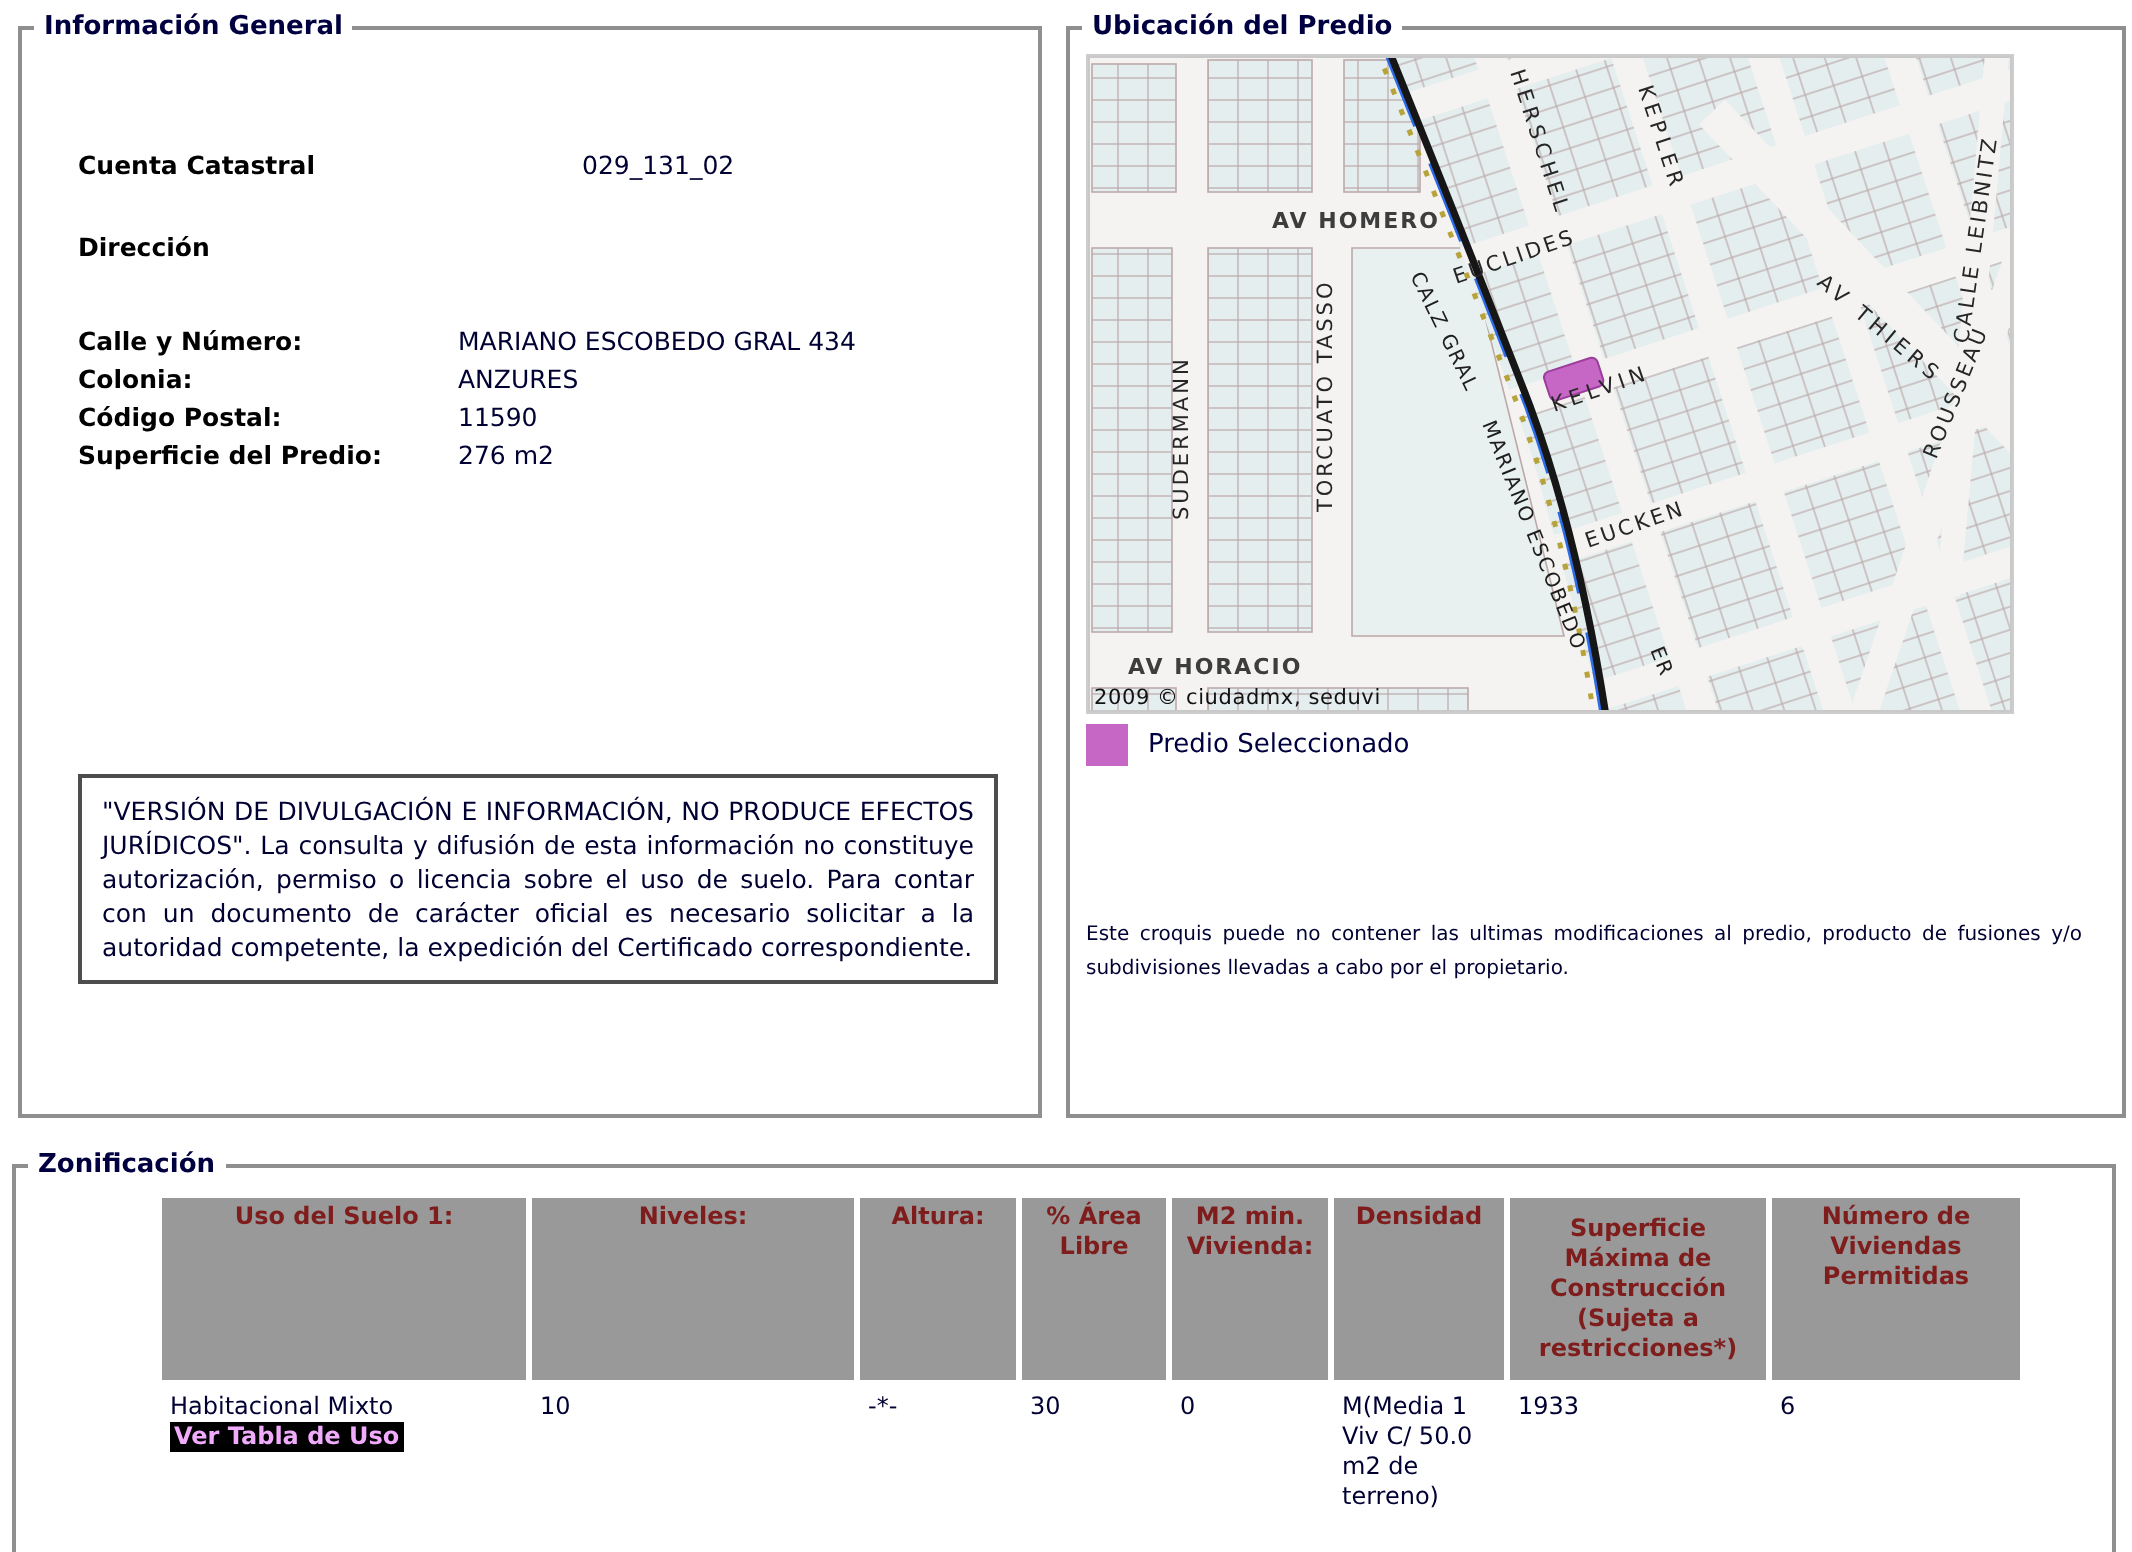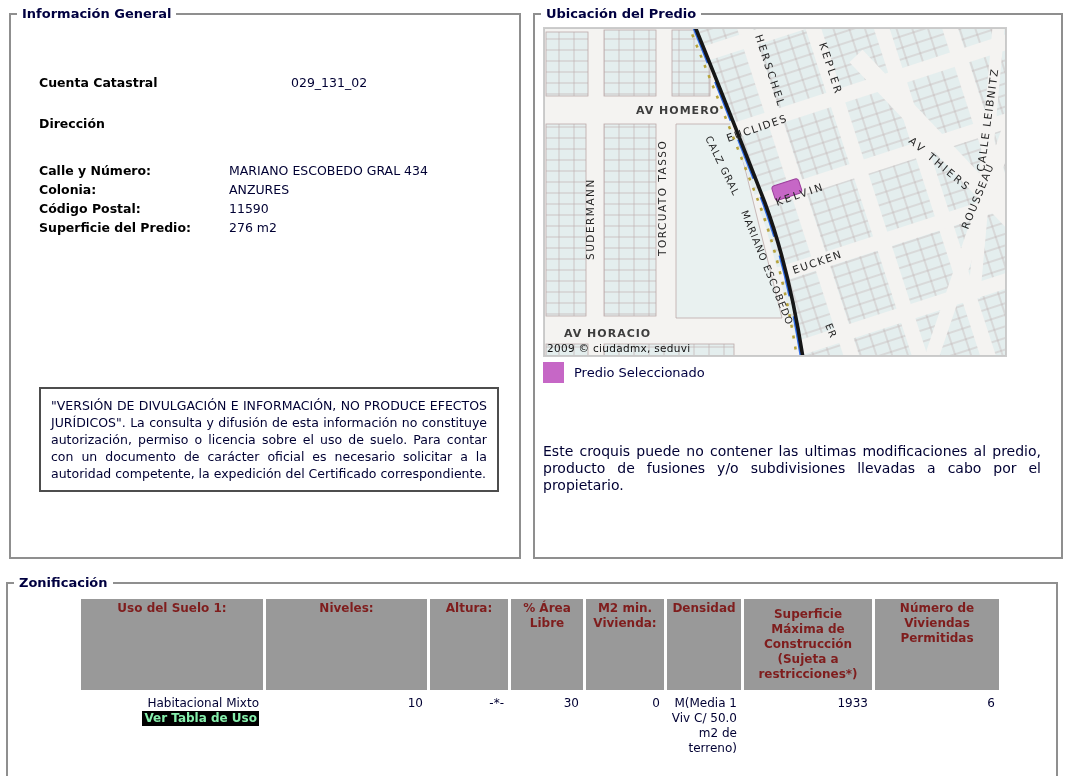--- a/index.html
+++ b/index.html
@@ -19,39 +19,39 @@
   .row-cuenta{margin-top:52px;}
   .row-dir{margin-top:22px;}
   .addr-block{margin-top:28px;}
   .disclaimer{margin-top:150px;border:2px solid #4d4d4d;padding:8px 10px;width:436px;
     text-align:justify;line-height:17px;font-size:12.5px;}
 
   
   .ubi-body{padding:6px 8px 0 8px;}
   .map-frame{width:462px;height:328px;display:block;border:1px solid #cdcdcd;}
   .legend-row{margin-top:5px;display:flex;align-items:center;gap:10px;font-size:13px;color:#000040;}
-  .croquis{margin:60px 12px 0 0;text-align:justify;font-size:14px;line-height:17px;}
+  .croquis{margin:76px 12px 0 0;text-align:justify;font-size:10px;line-height:17px;}
 
   
   .mlbl{font-size:10.5px;fill:#262626;letter-spacing:1.5px;}
   .mlbl2{font-size:10.5px;fill:#262626;letter-spacing:2.5px;}
   .mroad{font-size:10px;fill:#1d1d1d;letter-spacing:1px;}
   .mav{font-size:11px;fill:#3d3d3d;font-weight:600;letter-spacing:1px;}
   .mattr{font-size:10.5px;fill:#111;letter-spacing:0.3px;}
 
   
   .zoni-table{border-collapse:separate;border-spacing:3px;margin:6px 0 0 70px;
     font-size:12px;color:#000033;table-layout:fixed;}
   .zoni-table th{background:#999999;color:#7f1d1d;font-weight:bold;vertical-align:top;
     text-align:center;padding:2px 4px;height:80px;box-sizing:border-box;line-height:15px;}
-  .zoni-table td{vertical-align:top;text-align:right;padding:3px 4px;line-height:15px;}
+  .zoni-table td{vertical-align:top;text-align:left;padding:3px 4px;line-height:15px;}
   th.c-uso{width:182px;} th.c-niv{width:161px;} th.c-alt{width:78px;} th.c-area{width:72px;}
-  th.c-m2{width:78px;} th.c-den{width:74px;margin-top:26px;} th.c-sup{width:128px;padding:8px 12px;}
+  th.c-m2{width:78px;} th.c-den{width:85px;margin-top:26px;} th.c-sup{width:128px;padding:8px 12px;}
   th.c-num{width:124px;padding:2px 12px;}
-  .uso-link{display:inline-block;background:#000;color:#86efac;font-weight:bold;
+  .uso-link{display:inline-block;background:#000;color:#f0abfc;font-weight:bold;
     padding:0 2px;cursor:pointer;}
 </style>
 </head>
 <body>
 
 <div class="top-row">
 
   <fieldset class="fs-info">
     <legend>Información General</legend>
     <div class="info-body">

